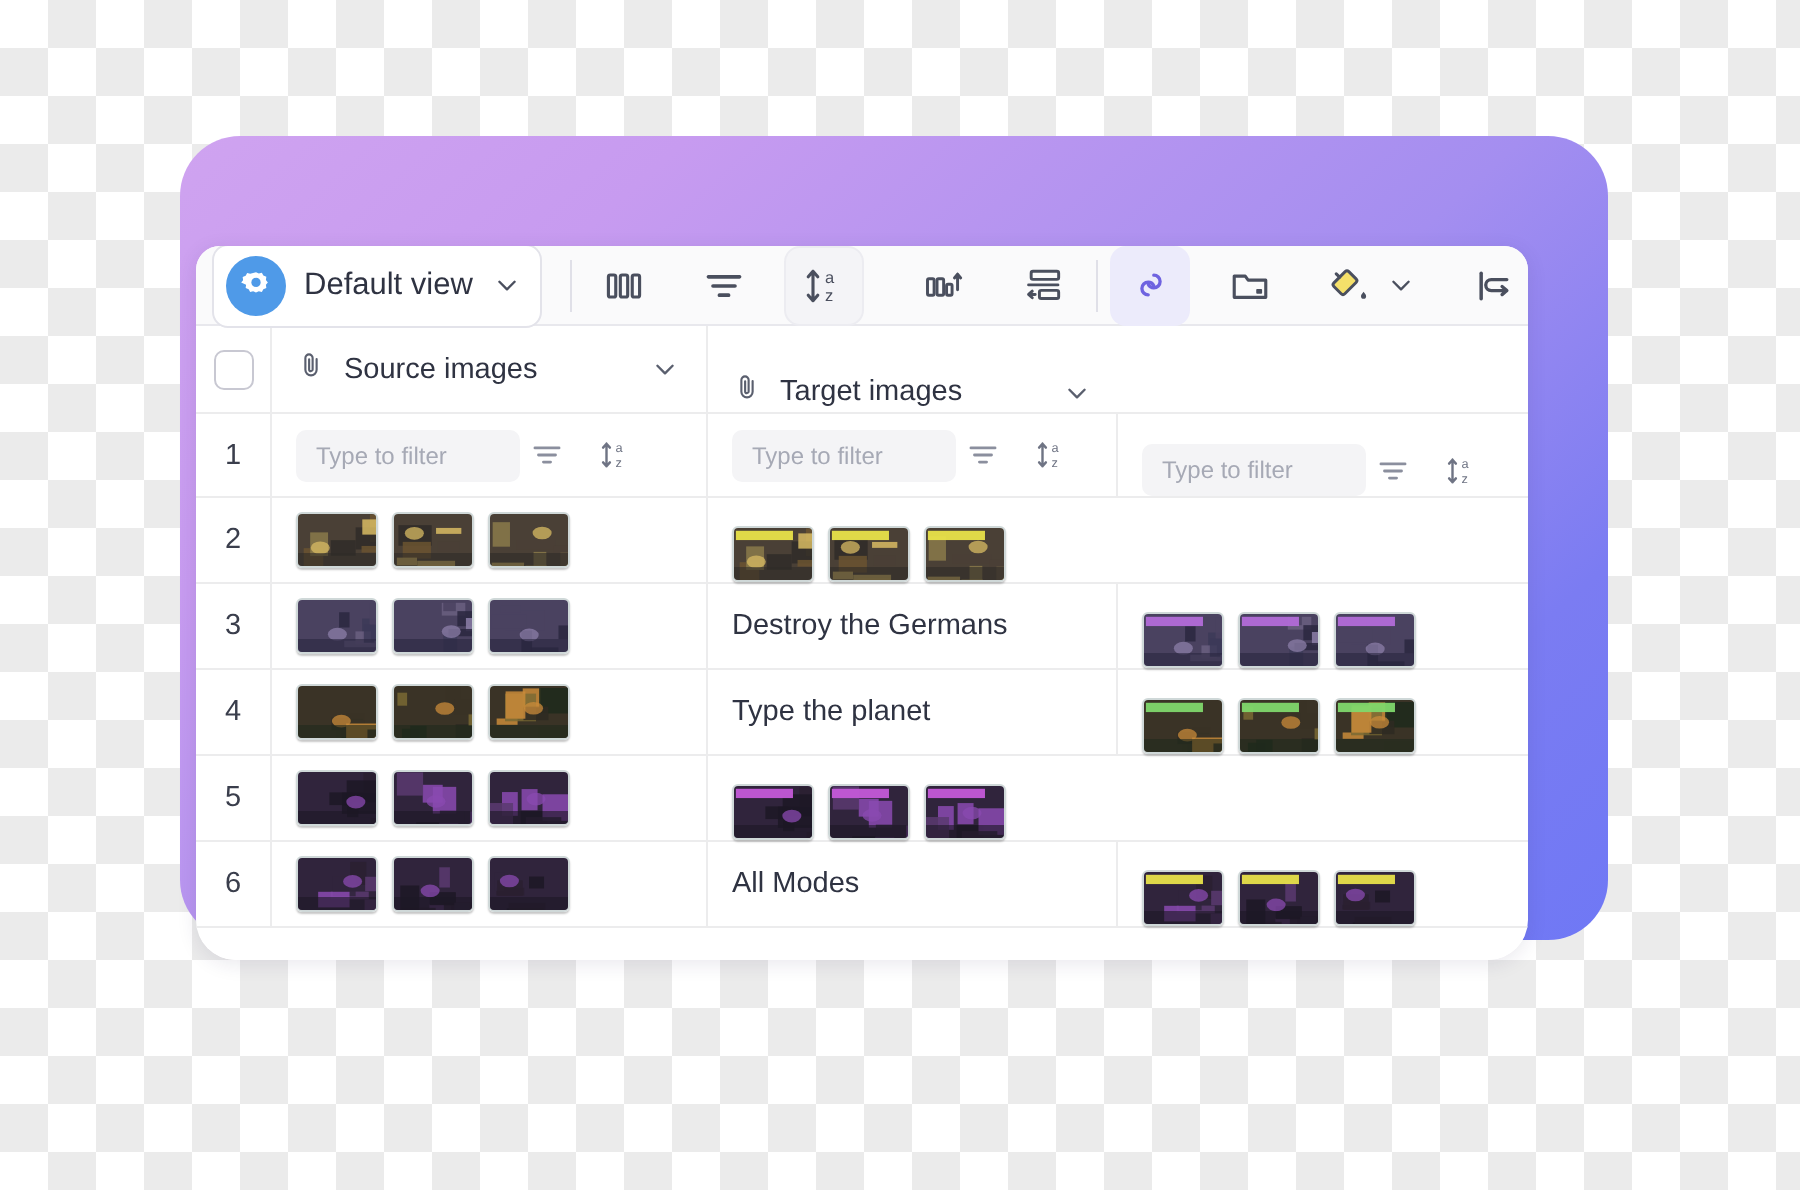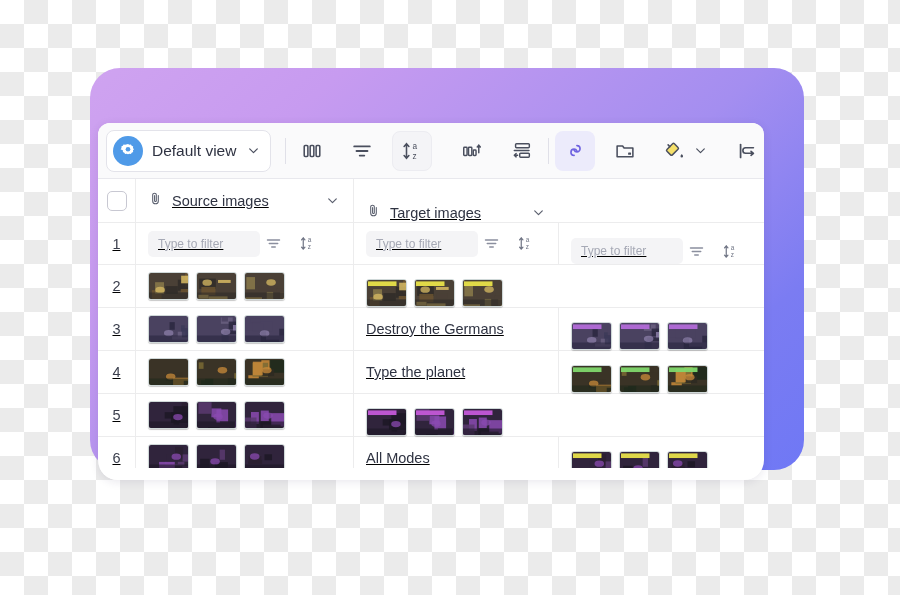--- a/index.html
+++ b/index.html
@@ -44,21 +44,21 @@
     height: 357px;
     background: #ffffff;
     border-radius: 12px 12px 20px 20px;
     overflow: hidden;
     box-shadow: 0 2px 10px rgba(40,30,80,0.10);
   }
 
   
   .toolbar {
     position: relative;
-    height: 56px;
+    height: 40px;
     background: #fafafb;
     border-bottom: 1px solid #e8e8ed;
     display: flex;
     align-items: center;
     padding: 0 6px 0 8px;
     box-sizing: border-box;
   }
   .view-select {
     display: flex;
     align-items: center;
@@ -122,21 +122,20 @@
     align-items: center;
     flex: none;
   }
 
   
   .tbl { width: 100%; }
   .trow {
     display: flex;
     border-bottom: 1px solid #ececed;
     box-sizing: border-box;
-    text-decoration: underline;
   }
   .c-num {
     width: 38px; flex: none;
     border-right: 1px solid #ececed;
     display: flex; align-items: center; justify-content: center;
     box-sizing: border-box;
   }
   .c-src {
     width: 218px; flex: none;
     border-right: 1px solid #ececed;

